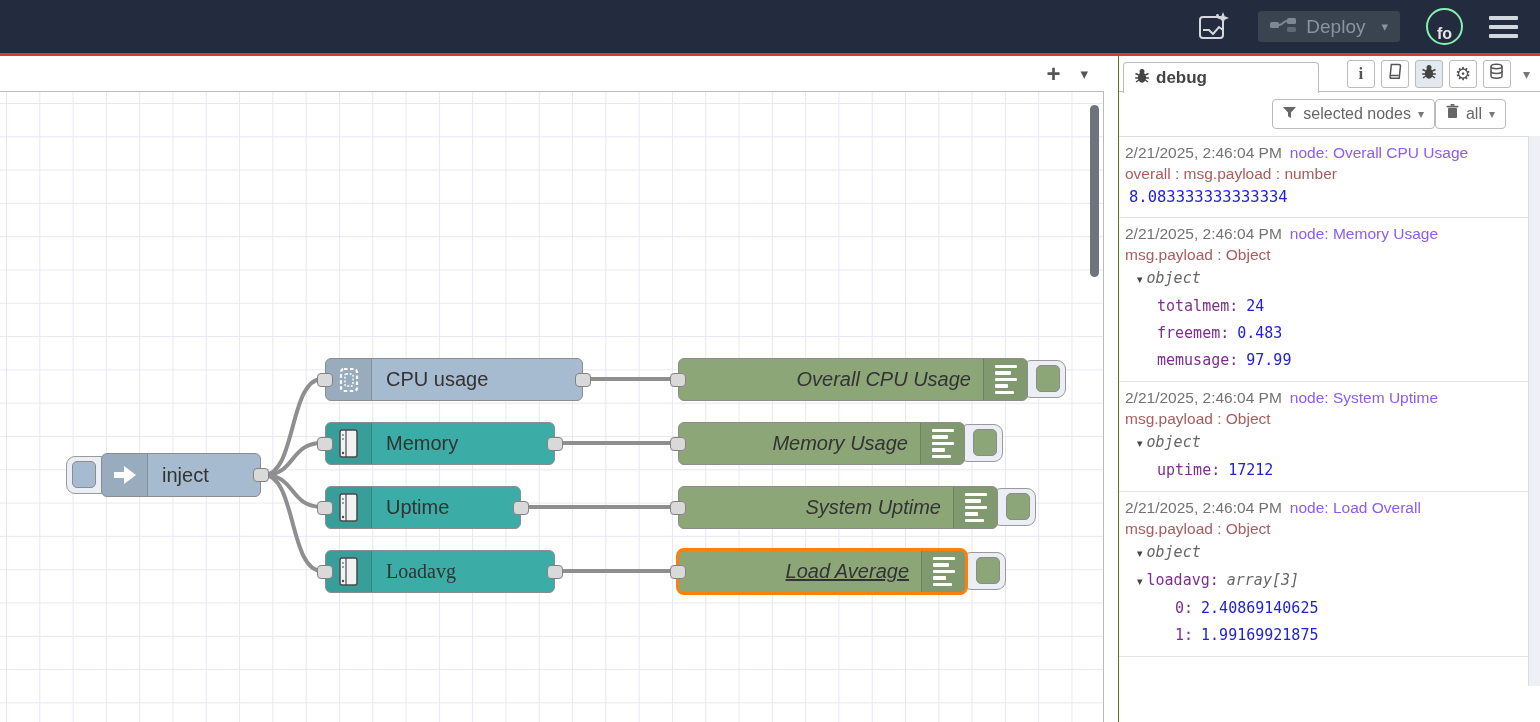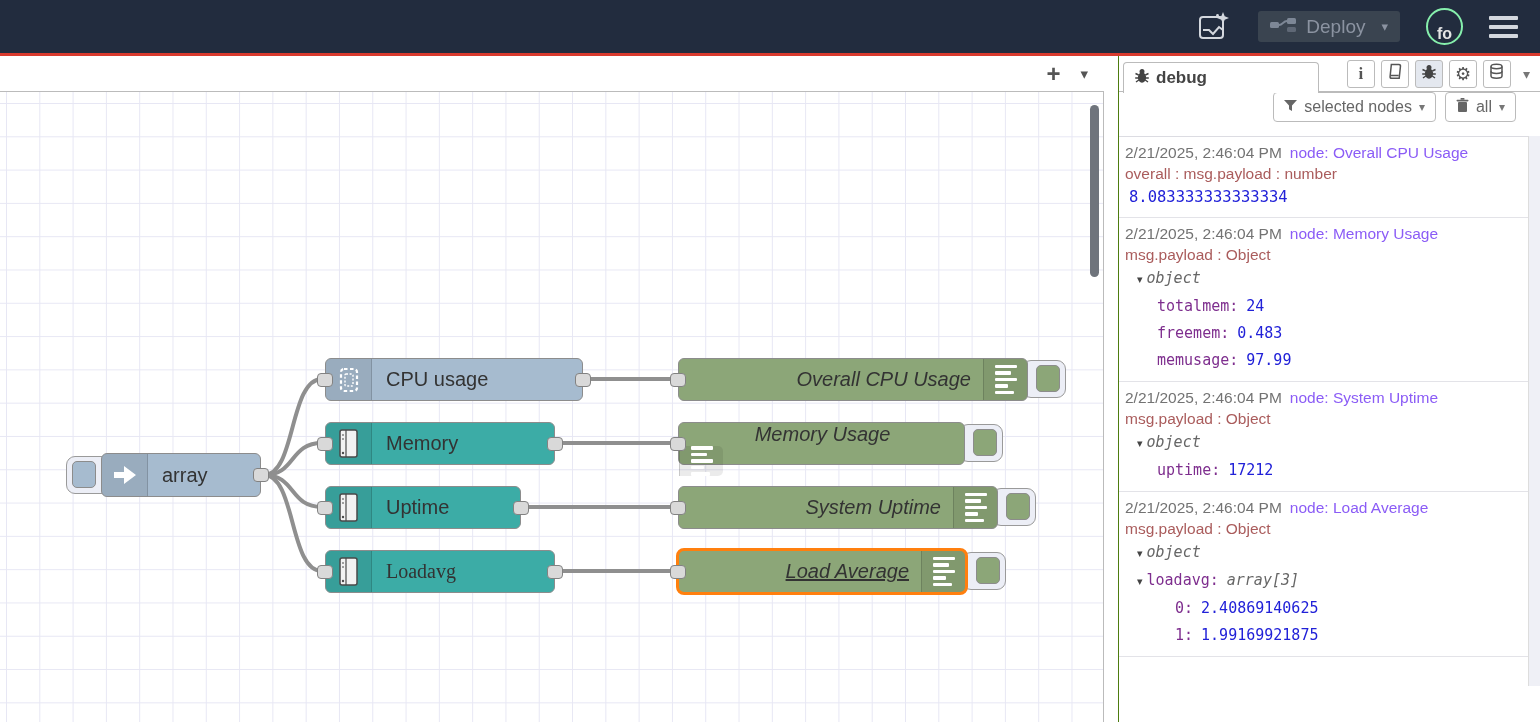--- a/index.html
+++ b/index.html
@@ -68,22 +68,22 @@
   .sb-tabs { position:relative; height:36px; border-bottom:1px solid #bbb; display:flex;
              align-items:center; justify-content:flex-end; gap:6px; padding-right:10px; }
   .sb-tab-active { position:absolute; left:4px; top:6px; width:196px; height:31px; background:#fff;
                    border:1px solid #bbb; border-bottom:none; border-radius:4px 4px 0 0;
                    display:flex; align-items:center; gap:6px; padding-left:10px;
                    font-weight:bold; font-size:17px; color:#444; z-index:2; }
   .icon-btn { width:28px; height:28px; border:1px solid #bbb; border-radius:3px; background:#fff;
               display:flex; align-items:center; justify-content:center; color:#555; }
   .icon-btn.active { background:#e4e8ef; }
   .sb-tabs .tabs-caret { font-size:14px; color:#777; margin-left:6px; }
-  .sb-toolbar { height:43px; display:flex; justify-content:flex-end; gap:9px;
-                padding-right:24px; }
+  .sb-toolbar { height:43px; display:flex; align-items:center; justify-content:flex-end; 
+                padding-right:34px; }
   .tool-btn { height:30px; border:1px solid #bbb; border-radius:4px; background:#fff; color:#666;
               font-size:16px; display:flex; align-items:center; gap:7px; padding:0 10px; }
   .tool-btn .btn-caret { font-size:12px; color:#777; }
 
   .msg-list { position:absolute; left:0; top:80px; width:410px; bottom:36px; border-top:1px solid #dcdce2; }
   .msg-scroll-track { position:absolute; right:0; top:80px; width:12px; bottom:36px;
                       background:#eff0f6; border-left:1px solid #ddd; }
   .dmsg { border-bottom:1px solid #e3e3e8; padding:5px 4px 7px 6px; }
   .dmsg .meta { font-size:15.5px; line-height:21px; }
   .dmsg .meta .ts { color:#737373; margin-right:8px; }
@@ -159,21 +159,21 @@
 
     <div class="side-btn-outer" style="left:66px; top:364px;"></div>
     <div class="side-btn-inner" style="left:72px; top:369px; background:#a6bbcf;"></div>
 
     <div class="node blue" style="left:101px; top:361px; width:160px; height:44px;">
       <div class="icon-sec left">
         <svg width="28" height="28" viewBox="0 0 28 28">
           <path d="M3 11 h10 V5 l12 9 -12 9 v-6 H3 z" fill="#fff"></path>
         </svg>
       </div>
-      <span class="lbl">array</span>
+      <span class="lbl">inject</span>
       <span class="port out"></span>
     </div>
 
     <div class="node blue" style="left:325px; top:266px; width:258px;">
       <span class="port in"></span>
       <div class="icon-sec left">
         <svg width="30" height="34" viewBox="0 0 30 34">
           <rect x="7" y="6" width="16" height="22" rx="3" fill="none" stroke="#fff" stroke-width="2.2" stroke-dasharray="3.5 2.5"></rect>
           <rect x="11" y="11" width="8" height="12" rx="1" fill="none" stroke="#fff" stroke-width="1.4" stroke-dasharray="2 1.6"></rect>
         </svg>
@@ -243,21 +243,21 @@
         <div class="dbg-lines">
             <span style="width:22px"></span>
             <span style="width:16px"></span>
             <span style="width:22px"></span>
             <span style="width:13px"></span>
             <span style="width:19px"></span>
           </div>
       </div>
     </div>
 
-    <div class="node green" style="left:678px; top:330px; width:287px;flex-direction:column;">
+    <div class="node green" style="left:678px; top:330px; width:287px;">
       <span class="port in"></span>
       <span class="lbl">Memory Usage</span>
       <div class="icon-sec right">
         <div class="dbg-lines">
             <span style="width:22px"></span>
             <span style="width:16px"></span>
             <span style="width:22px"></span>
             <span style="width:13px"></span>
             <span style="width:19px"></span>
           </div>
@@ -393,21 +393,21 @@
         <div class="meta">
           <span class="ts">2/21/2025, 2:46:04 PM</span><span class="nodename">node: System Uptime</span>
         </div>
         <div class="prop">msg.payload : Object</div>
         <div class="drow ind1"><span class="tri">▾</span><span class="objlbl">object</span></div>
         <div class="drow ind2"><span class="okey">uptime:</span><span class="onum">17212</span></div>
       </div>
 
       <div class="dmsg">
         <div class="meta">
-          <span class="ts">2/21/2025, 2:46:04 PM</span><span class="nodename">node: Load Average</span>
+          <span class="ts">2/21/2025, 2:46:04 PM</span><span class="nodename">node: Load Overall</span>
         </div>
         <div class="prop">msg.payload : Object</div>
         <div class="drow ind1"><span class="tri">▾</span><span class="objlbl">object</span></div>
         <div class="drow ind1"><span class="tri">▾</span><span class="okey">loadavg:</span><span class="objlbl" style="margin-left:8px">array[3]</span></div>
         <div class="drow ind3"><span class="okey">0:</span><span class="onum">2.40869140625</span></div>
         <div class="drow ind3"><span class="okey">1:</span><span class="onum">1.99169921875</span></div>
       </div>
 
     </div>
     <div class="msg-scroll-track"></div>

